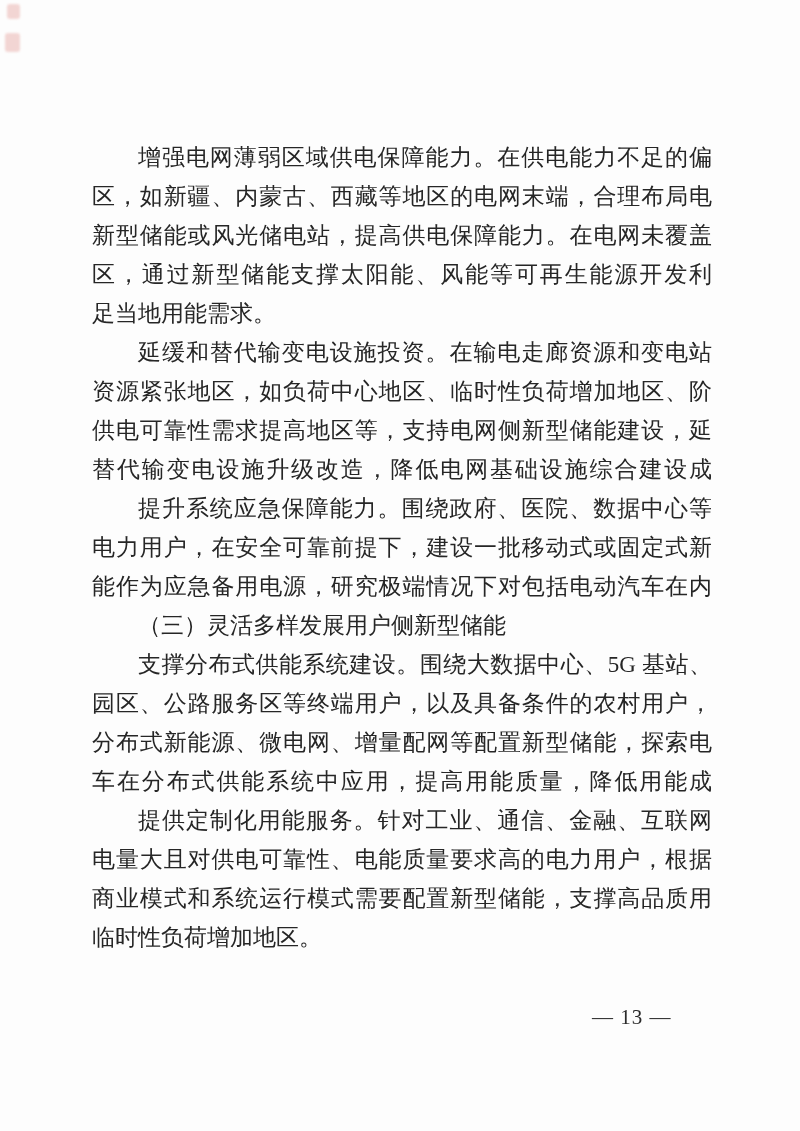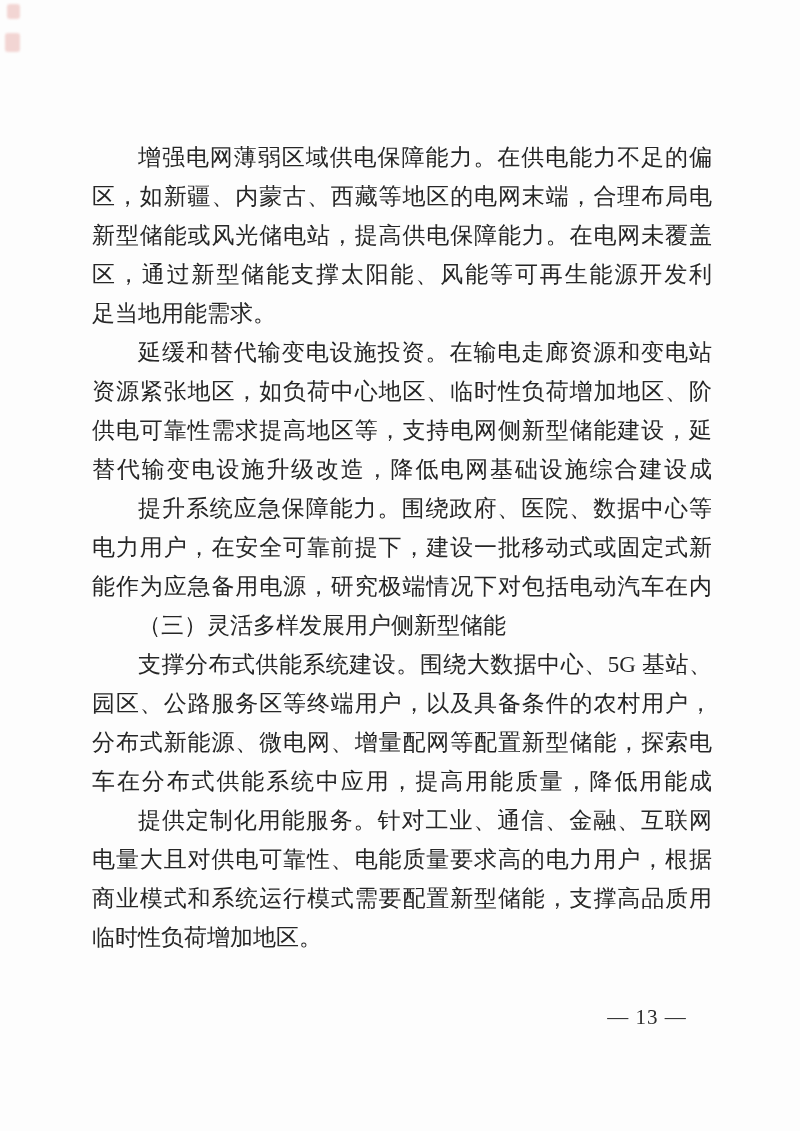--- a/index.html
+++ b/index.html
@@ -50,21 +50,20 @@
     text-indent: 46px;
     text-align: right;
     text-align-last: left;
   }
   .page-number {
     position: absolute;
     top: 1002px;
     left: 592px;
     width: 110px;
     height: 30px;
-    text-align: center;
     font-size: 21px;
     line-height: 30px;
     letter-spacing: 1px;
     color: #2b2b2b;
   }
 </style>
 </head>
 <body>
 
 <div class="page">

